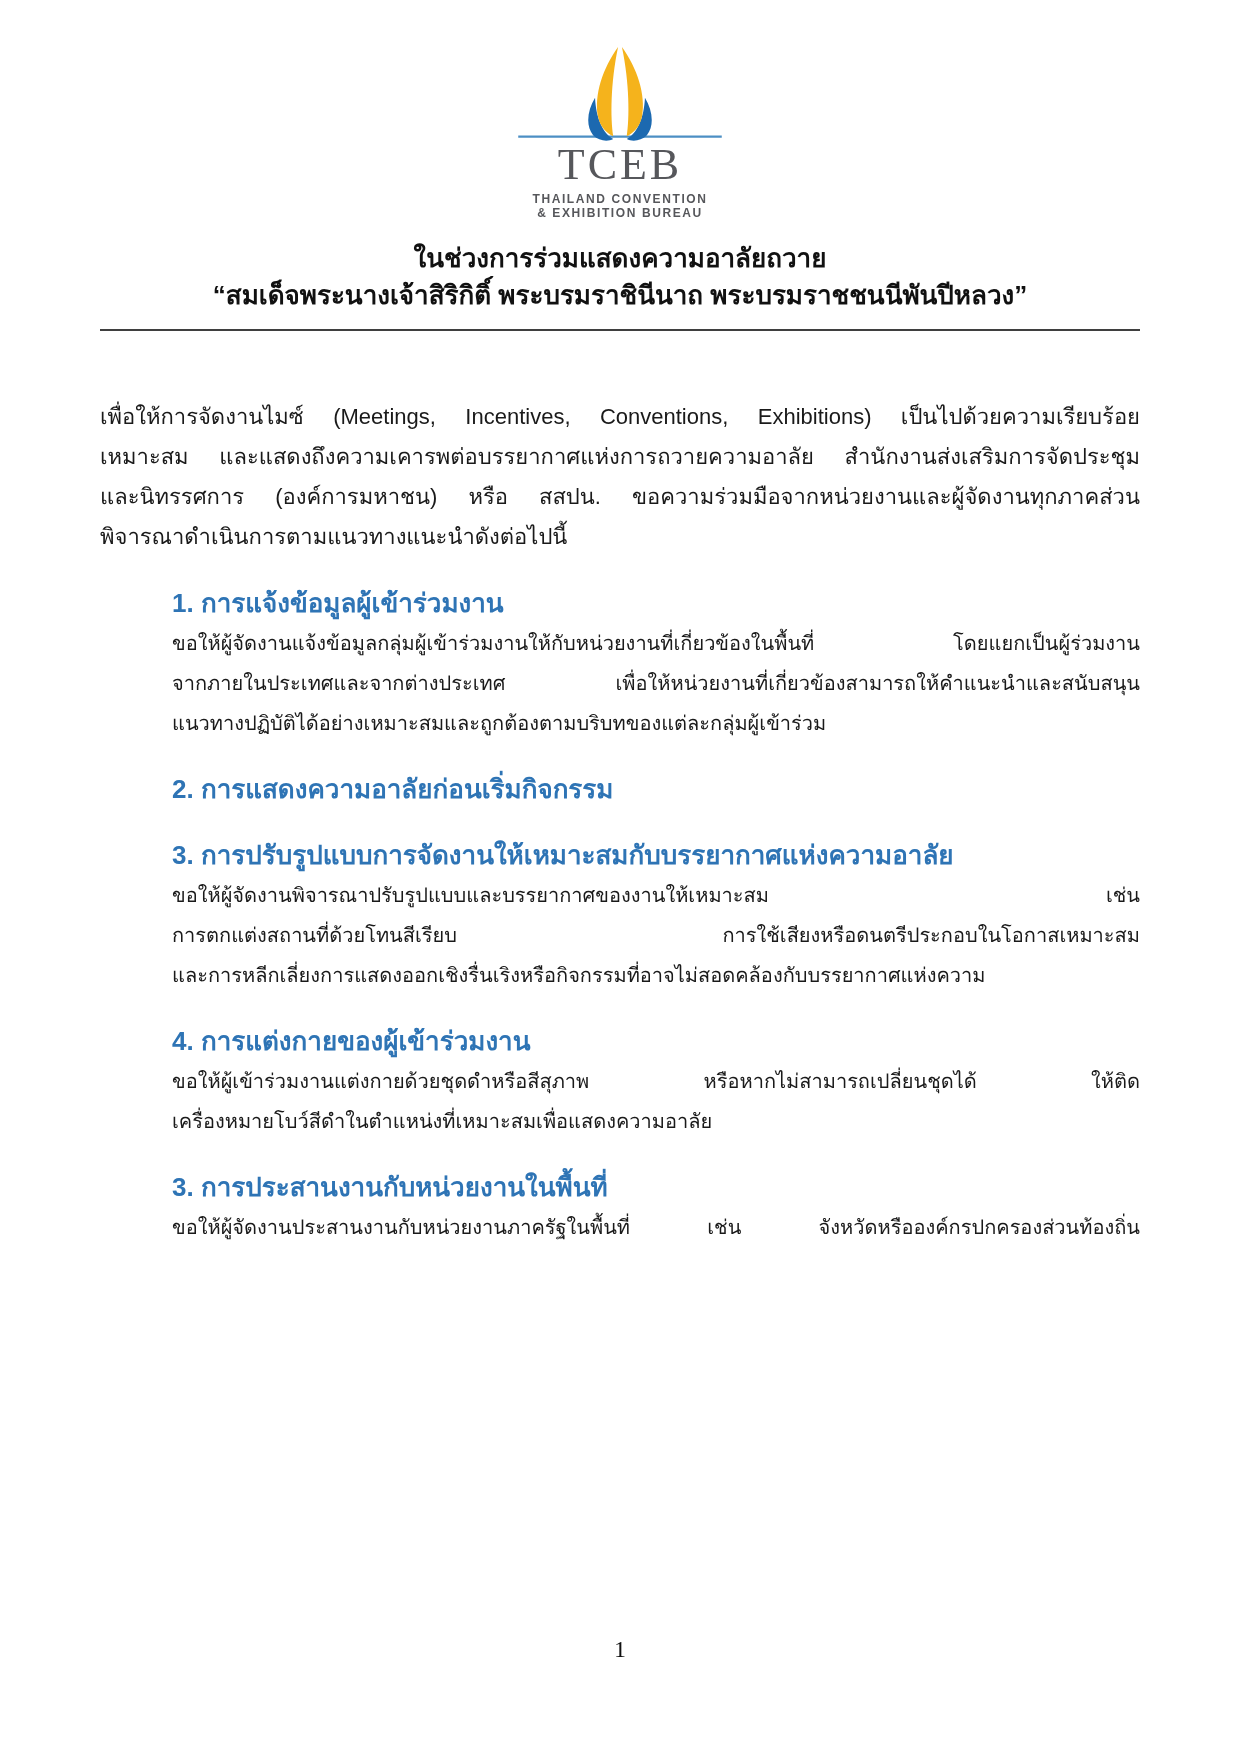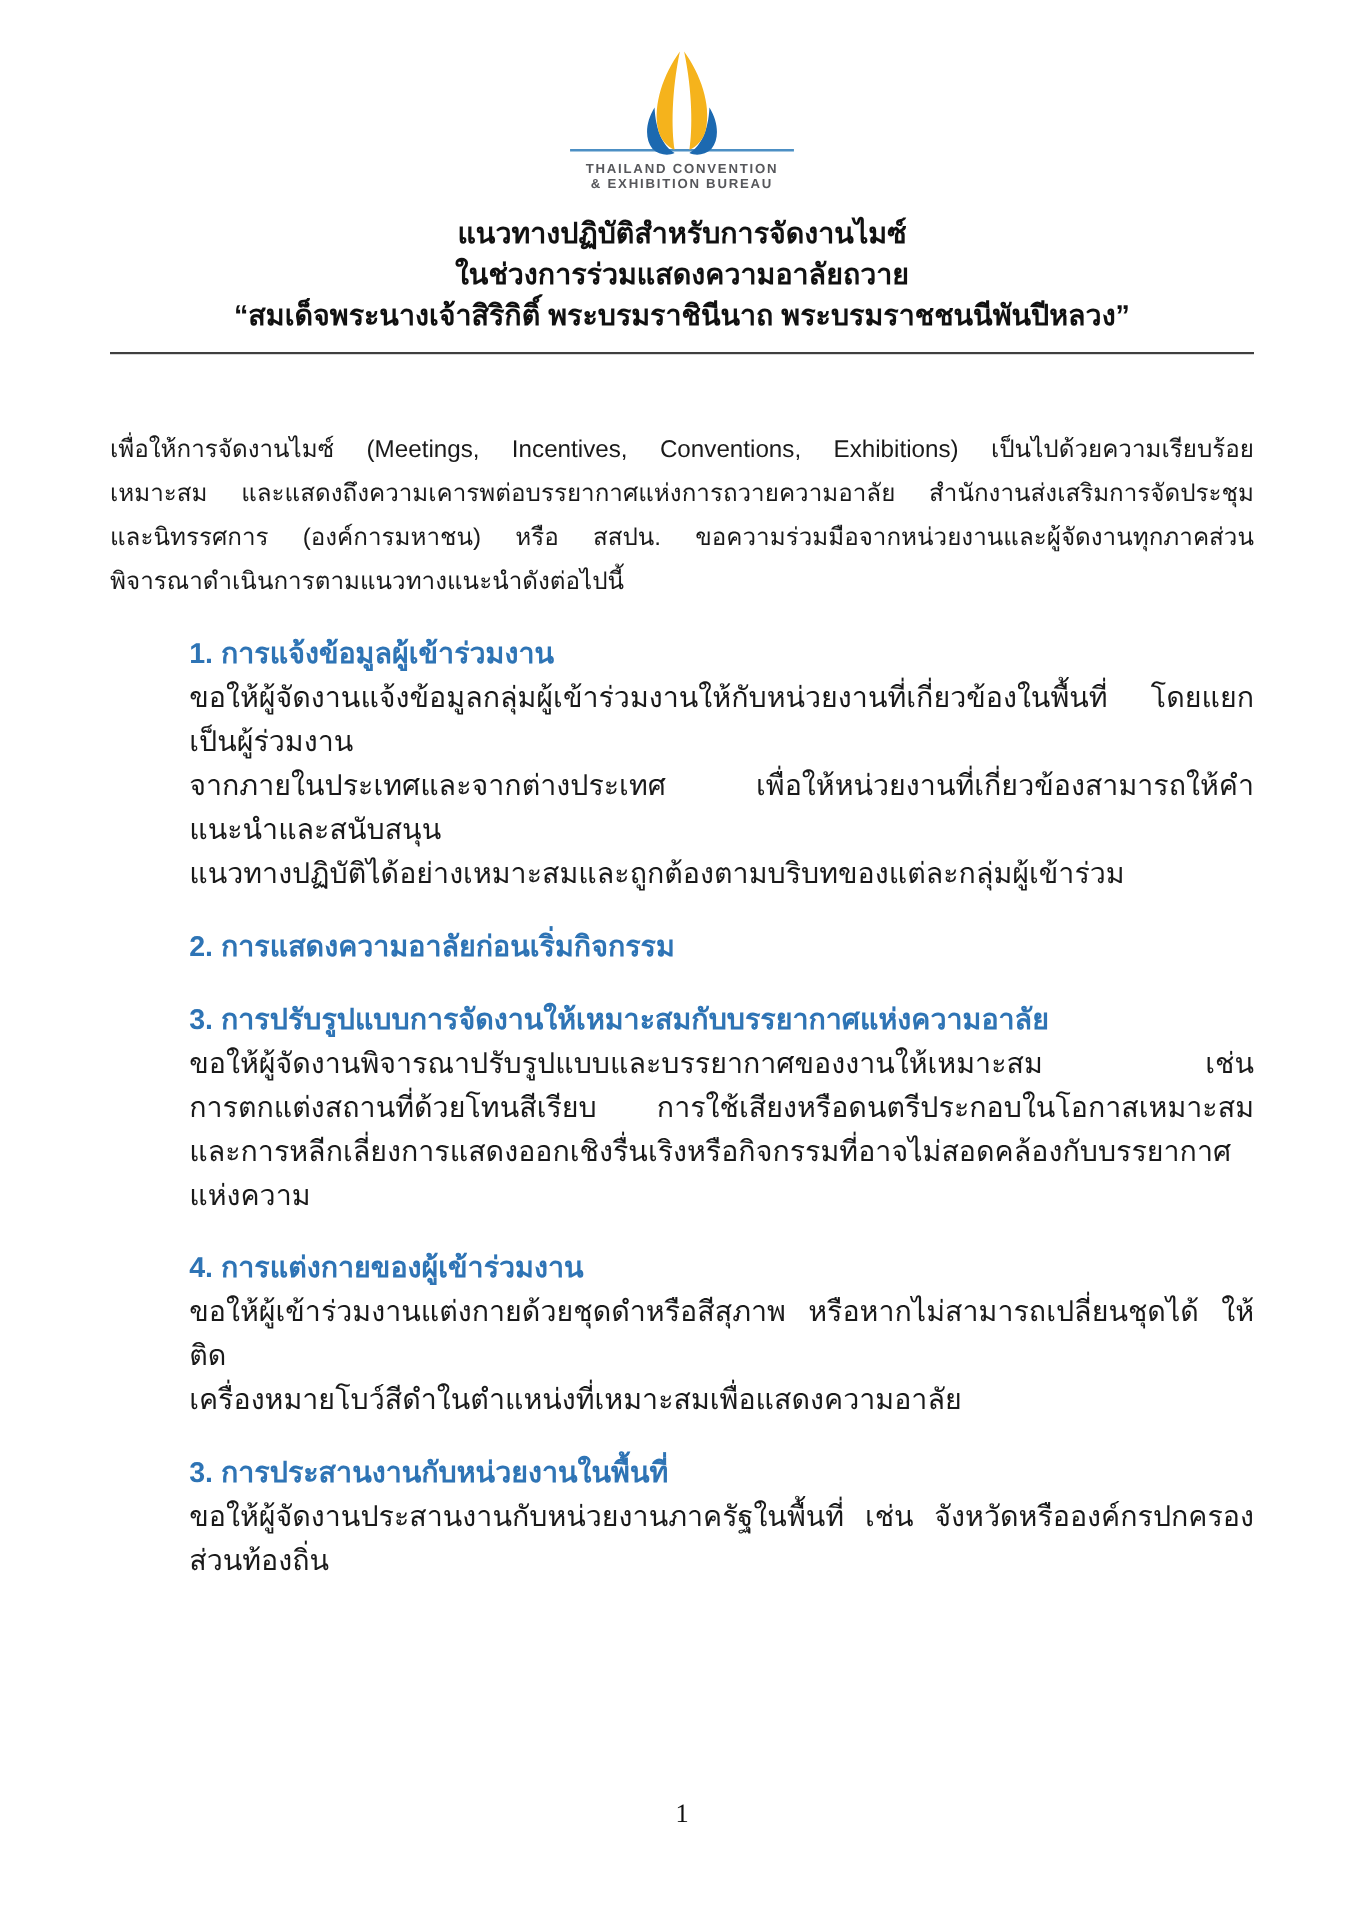--- a/index.html
+++ b/index.html
@@ -63,21 +63,21 @@
   .jline { text-align: justify; text-align-last: justify; }
   .jline.last { text-align: left; text-align-last: auto; }
 
   .section { margin-left: 72px; margin-top: 26px; }
   .section-heading {
     color: #2e74b5;
     font-weight: bold;
     font-size: 26px;
     line-height: 40px;
   }
-  .section-body { font-size: 26px; line-height: 40px; }
+  .section-body { font-size: 20px; line-height: 40px; }
 
   
   .page-number {
     position: absolute;
     top: 1636px;
     left: 0;
     width: 100%;
     text-align: center;
     font-family: "Liberation Serif", serif;
     font-size: 24px;
@@ -90,28 +90,28 @@
 <div class="page">
 
   <div class="logo">
     <svg class="logo-icon" viewBox="0 0 220 100" xmlns="http://www.w3.org/2000/svg" aria-hidden="true">
       <line class="line" x1="4" y1="95.5" x2="216" y2="95.5"></line>
       <path class="hands" d="M84,55 C76,68 74,84 82,94 C88,100 97,101 103,98 C92,92 85,76 84,55 Z"></path>
       <path class="hands" d="M136,55 C144,68 146,84 138,94 C132,100 123,101 117,98 C128,92 135,76 136,55 Z"></path>
       <path class="flame" d="M108,2 C92,24 83,52 87,74 C89,85 96,92 103,95 C100,76 100,40 108,2 Z"></path>
       <path class="flame" d="M112,2 C128,24 137,52 133,74 C131,85 124,92 117,95 C120,76 120,40 112,2 Z"></path>
     </svg>
+    <div class="logo-acronym">TCEB</div>
     <div class="logo-subtitle">
       <div>THAILAND CONVENTION</div>
       <div>&amp; EXHIBITION BUREAU</div>
     </div>
   </div>
 
   <div class="title-block">
-    <div>แนวทางปฏิบัติสำหรับการจัดงานไมซ์</div>
     <div>ในช่วงการร่วมแสดงความอาลัยถวาย</div>
     <div>“สมเด็จพระนางเจ้าสิริกิติ์ พระบรมราชินีนาถ พระบรมราชชนนีพันปีหลวง”</div>
   </div>
 
   <hr class="divider">
 
   <div class="intro">
     <div class="jline">เพื่อให้การจัดงานไมซ์ (Meetings, Incentives, Conventions, Exhibitions) เป็นไปด้วยความเรียบร้อย</div>
     <div class="jline">เหมาะสม และแสดงถึงความเคารพต่อบรรยากาศแห่งการถวายความอาลัย สำนักงานส่งเสริมการจัดประชุม</div>
     <div class="jline">และนิทรรศการ (องค์การมหาชน) หรือ สสปน. ขอความร่วมมือจากหน่วยงานและผู้จัดงานทุกภาคส่วน</div>

